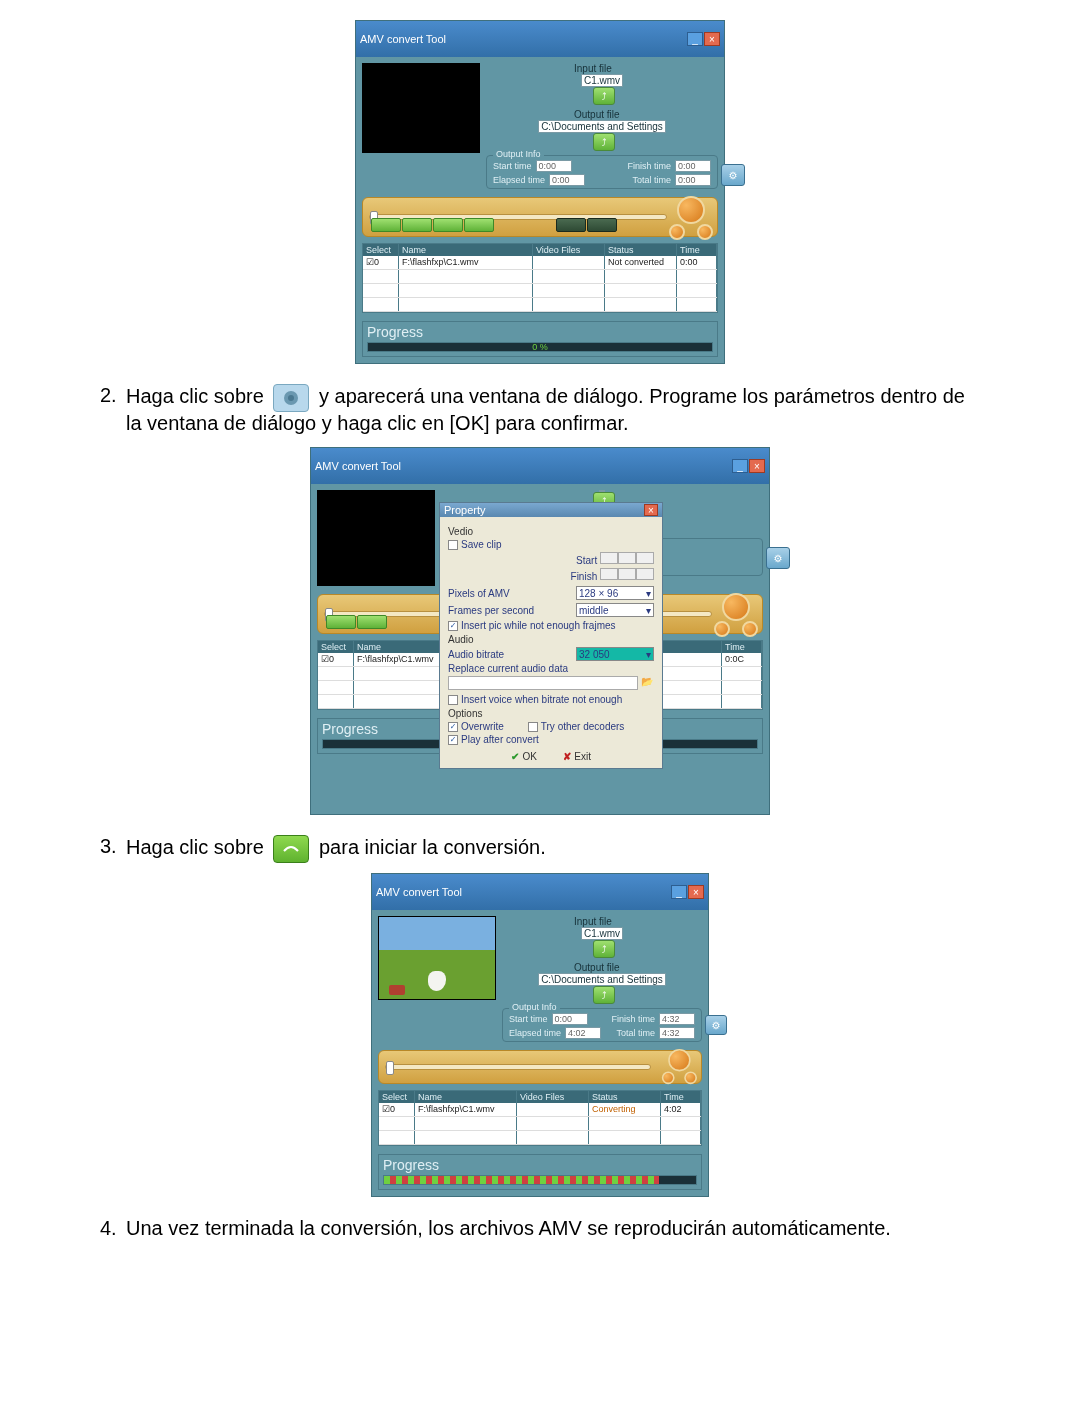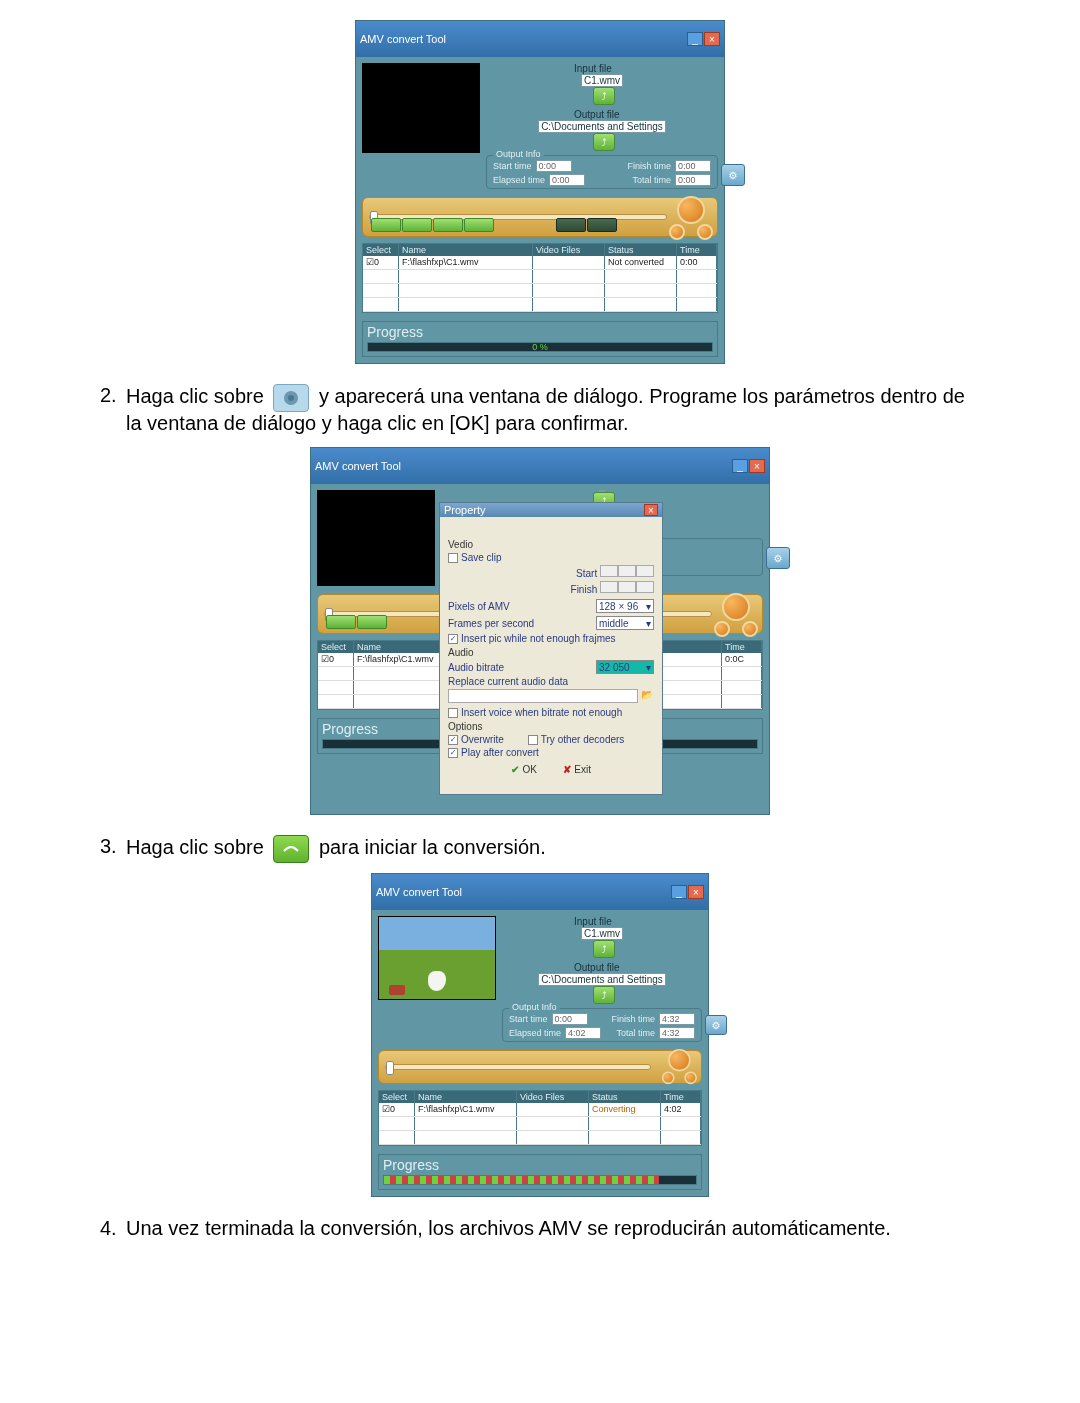--- a/index.html
+++ b/index.html
@@ -93,25 +93,25 @@
     background:#ece9d8;
     border:1px solid #5a7a90;
     font-family: Tahoma, sans-serif;
     font-size:10px;
     color:#2a3a80;
     left:128px; top:18px;
     width:224px;
     z-index:10;
   }
   .dialog-title { background:linear-gradient(#7aa8d0,#5a88b0); color:#fff; padding:1px 4px; font-size:11px; display:flex; justify-content:space-between; }
-  .dialog-body { padding:19px 8px; }
+  .dialog-body { padding:6px 8px; }
   .dsec { font-size:10px; color:#333; margin:3px 0 2px; font-weight:normal; }
   .cb-row { display:flex; align-items:center; gap:3px; font-size:10px; }
   .cb { width:10px; height:10px; border:1px solid #888; background:#fff; display:inline-flex; align-items:center; justify-content:center; font-size:8px; color:#2a5aa0; }
-  .sel { border:1px solid #888; background:#fff; height:14px; width:58px; font-size:10px; display:inline-flex; align-items:center; justify-content:space-between; padding:0 2px; }
+  .sel { border:1px solid #888; background:#fff; height:14px; width:78px; font-size:10px; display:inline-flex; align-items:center; justify-content:space-between; padding:0 2px; }
   .tinyfield { border:1px solid #aaa; background:#f0f0f0; width:18px; height:12px; display:inline-block; font-size:9px; }
   .dlg-btns { display:flex; justify-content:center; gap:26px; margin-top:6px; }
   .dlg-btn { display:flex; align-items:center; gap:3px; font-size:10px; color:#333; }
   .chk-mark { color:#2e9a2e; font-weight:bold; }
   .x-mark { color:#c02020; font-weight:bold; }
 
   .preview-img { background:linear-gradient(#7ab0e0 0 40%, #6aa030 40% 100%); position:relative; }
   .preview-img::after{content:"";position:absolute;left:50%;bottom:8px;width:18px;height:20px;background:#f4f4f0;border-radius:40% 40% 55% 45%;transform:translateX(-50%);}
   .preview-img::before{content:"";position:absolute;left:10px;bottom:4px;width:16px;height:10px;background:#b04030;border-radius:2px;}
 </style>

